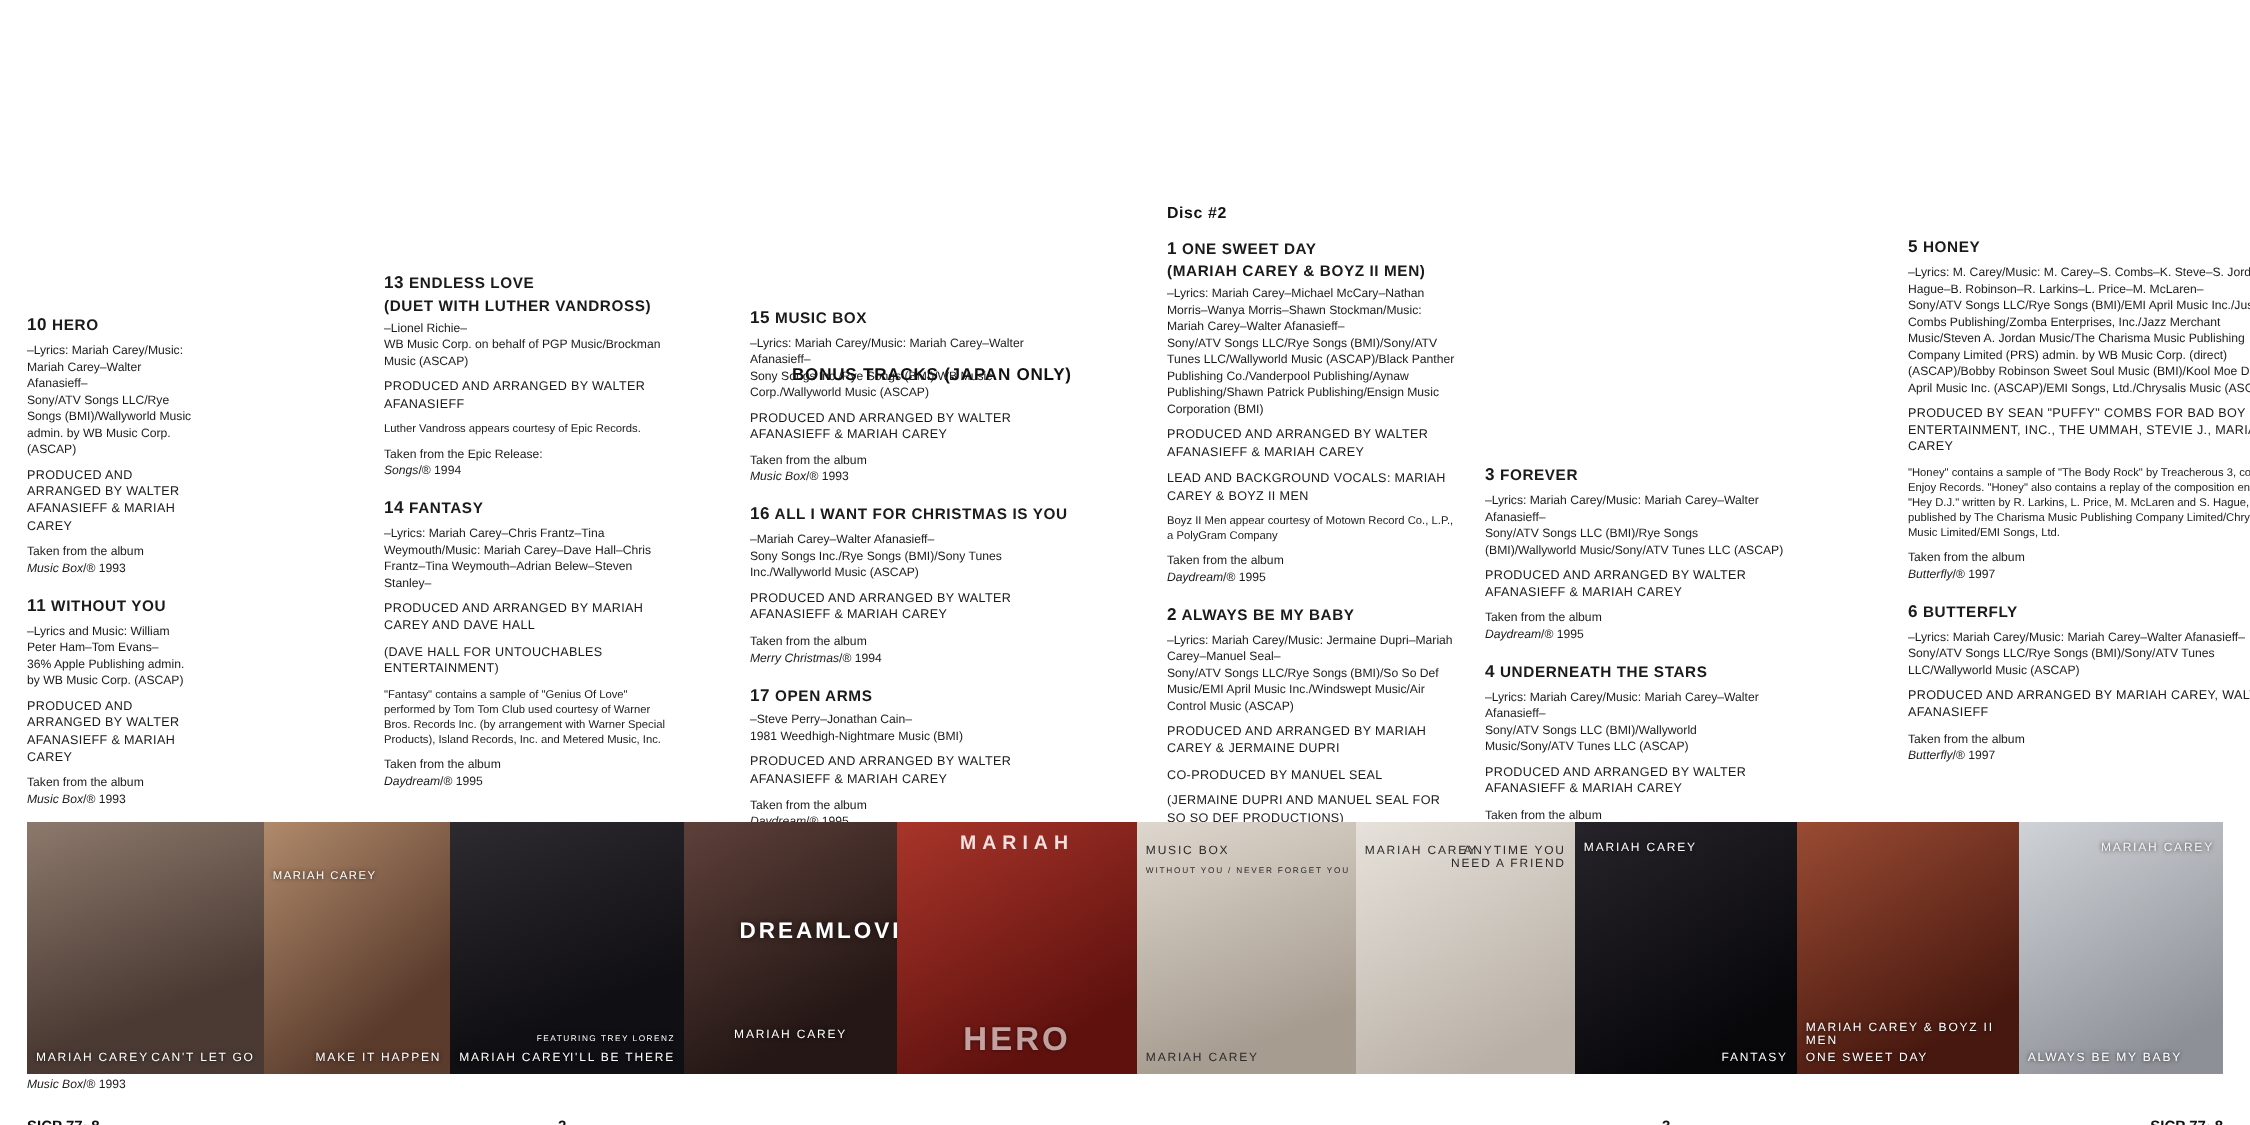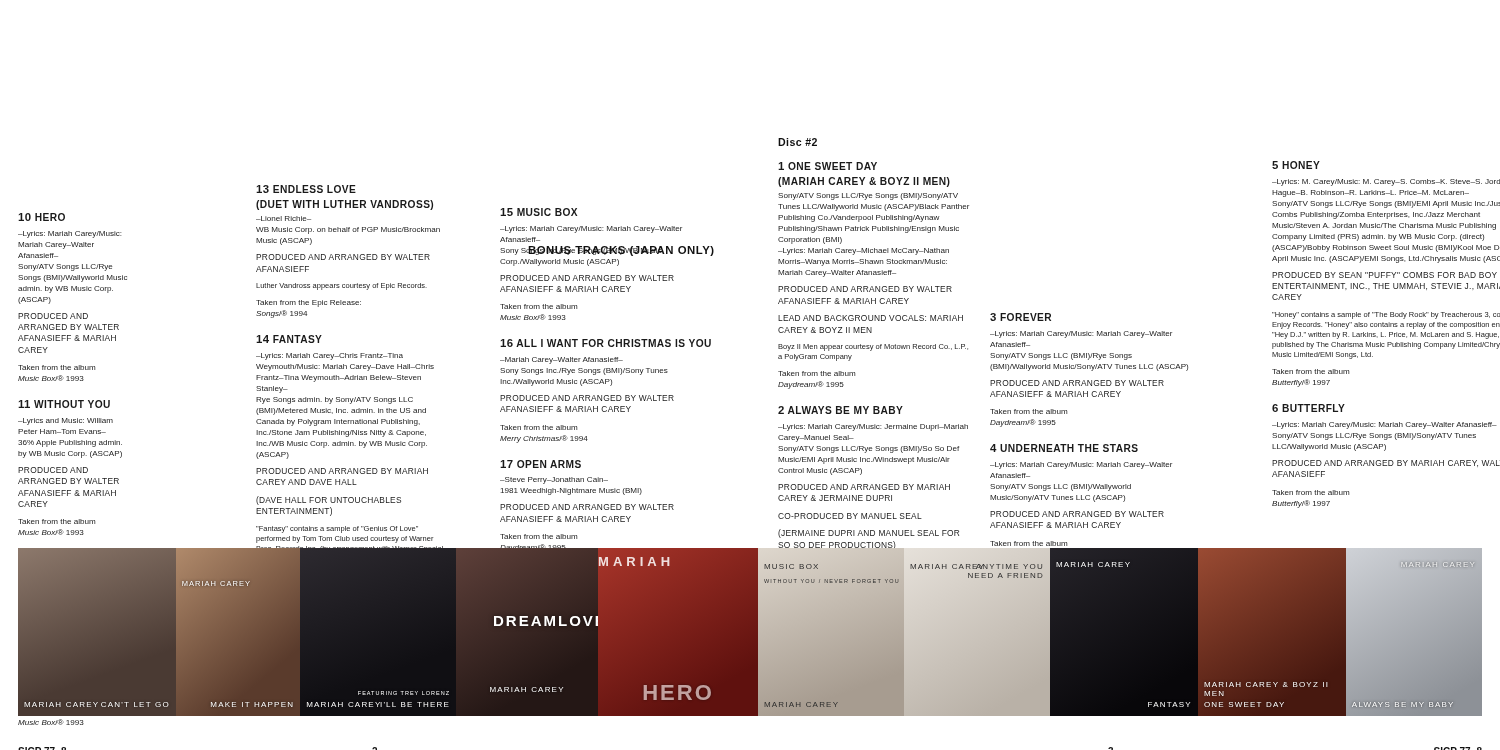--- a/index.html
+++ b/index.html
@@ -31,21 +31,21 @@
 
   
   .strip{position:absolute;left:18px;top:548px;width:1464px;height:168px;display:flex;gap:0;}
   .cover{position:relative;height:168px;overflow:hidden;}
   .cover .cap{position:absolute;left:6px;bottom:7px;color:#fff;font-size:8px;letter-spacing:1.2px;text-transform:uppercase;text-shadow:0 0 3px rgba(0,0,0,.8);}
   .cover .cap.r{left:auto;right:6px;}
   .cover .cap.big{font-size:12px;letter-spacing:2px;font-weight:bold;}
   .cover .cap2{position:absolute;left:6px;bottom:20px;color:#fff;font-size:7px;letter-spacing:1px;text-transform:uppercase;text-shadow:0 0 3px rgba(0,0,0,.8);}
   .cover .vcap{position:absolute;left:6px;top:30px;color:#fff;font-size:7.5px;letter-spacing:1px;line-height:1.6;text-transform:uppercase;text-shadow:0 0 3px rgba(0,0,0,.8);}
   .cover .mid{position:absolute;left:0;right:0;top:46%;text-align:center;color:#fff;font-size:15px;letter-spacing:2px;font-weight:bold;text-transform:uppercase;text-shadow:0 0 5px rgba(0,0,0,.7);padding-left:37px;}
-  .cover .top{position:absolute;left:0;right:0;top:6px;color:#fff;font-size:13px;letter-spacing:4px;font-weight:bold;text-transform:uppercase;opacity:.85;}
+  .cover .top{position:absolute;left:0;right:0;top:6px;text-align:center;color:#fff;font-size:13px;letter-spacing:4px;font-weight:bold;text-transform:uppercase;opacity:.85;}
 
   
   .footer{position:absolute;left:0;right:0;top:746px;height:20px;font-weight:bold;}
   .footer span{position:absolute;font-size:10px;color:#111;}
   #f-left{left:18px;}
   #f-p2{left:372px;}
   #f-p3{left:1108px;}
   #f-right{right:18px;}
 </style>
 </head>
@@ -96,21 +96,20 @@
           <div>WB Music Corp. on behalf of PGP Music/Brockman Music (ASCAP)</div>
         </div>
       <div class="prod">Produced and Arranged by Walter Afanasieff</div>
       <div class="note">Luther Vandross appears courtesy of Epic Records.</div>
       <div class="taken"><span>Taken from the Epic Release:</span><br><span class="alb">Songs</span><span>/® 1994</span></div>
     </div>
     <div class="track">
       <div class="tnum"><span class="big">14</span> <span>Fantasy</span></div>
       <div class="credits">
           <div>–Lyrics: Mariah Carey–Chris Frantz–Tina Weymouth/Music: Mariah Carey–Dave Hall–Chris Frantz–Tina Weymouth–Adrian Belew–Steven Stanley–</div>
-          <div>Rye Songs admin. by Sony/ATV Songs LLC (BMI)/Metered Music, Inc. admin. in the US and Canada by Polygram International Publishing, Inc./Stone Jam Publishing/Niss Nitty &amp; Capone, Inc./WB Music Corp. admin. by WB Music Corp. (ASCAP)</div>
         </div>
       <div class="prod">Produced and Arranged by Mariah Carey and Dave Hall</div>
       <div class="prod">(Dave Hall for Untouchables Entertainment)</div>
       <div class="note">"Fantasy" contains a sample of "Genius Of Love" performed by Tom Tom Club used courtesy of Warner Bros. Records Inc. (by arrangement with Warner Special Products), Island Records, Inc. and Metered Music, Inc.</div>
       <div class="taken"><span>Taken from the album</span><br><span class="alb">Daydream</span><span>/® 1995</span></div>
     </div>
   </div>
 
   <div class="col" id="c3">
     <div class="track">
@@ -141,22 +140,22 @@
       <div class="taken"><span>Taken from the album</span><br><span class="alb">Daydream</span><span>/® 1995</span></div>
     </div>
   </div>
 
   <div class="col" id="c4">
     <div style="height:24px"></div>
     <div class="track">
       <div class="tnum"><span class="big">1</span> <span>One Sweet Day</span></div>
       <div class="ttl2">(Mariah Carey &amp; Boyz II Men)</div>
       <div class="credits">
+          <div>–Lyrics: Mariah Carey–Michael McCary–Nathan Morris–Wanya Morris–Shawn Stockman/Music: Mariah Carey–Walter Afanasieff–</div>
           <div>Sony/ATV Songs LLC/Rye Songs (BMI)/Sony/ATV Tunes LLC/Wallyworld Music (ASCAP)/Black Panther Publishing Co./Vanderpool Publishing/Aynaw Publishing/Shawn Patrick Publishing/Ensign Music Corporation (BMI)</div>
-          <div>–Lyrics: Mariah Carey–Michael McCary–Nathan Morris–Wanya Morris–Shawn Stockman/Music: Mariah Carey–Walter Afanasieff–</div>
         </div>
       <div class="prod">Produced and Arranged by Walter Afanasieff &amp; Mariah Carey</div>
       <div class="prod">Lead and Background Vocals: Mariah Carey &amp; Boyz II Men</div>
       <div class="note">Boyz II Men appear courtesy of Motown Record Co., L.P., a PolyGram Company</div>
       <div class="taken"><span>Taken from the album</span><br><span class="alb">Daydream</span><span>/® 1995</span></div>
     </div>
     <div class="track">
       <div class="tnum"><span class="big">2</span> <span>Always Be My Baby</span></div>
       <div class="credits">
           <div>–Lyrics: Mariah Carey/Music: Jermaine Dupri–Mariah Carey–Manuel Seal–</div>

